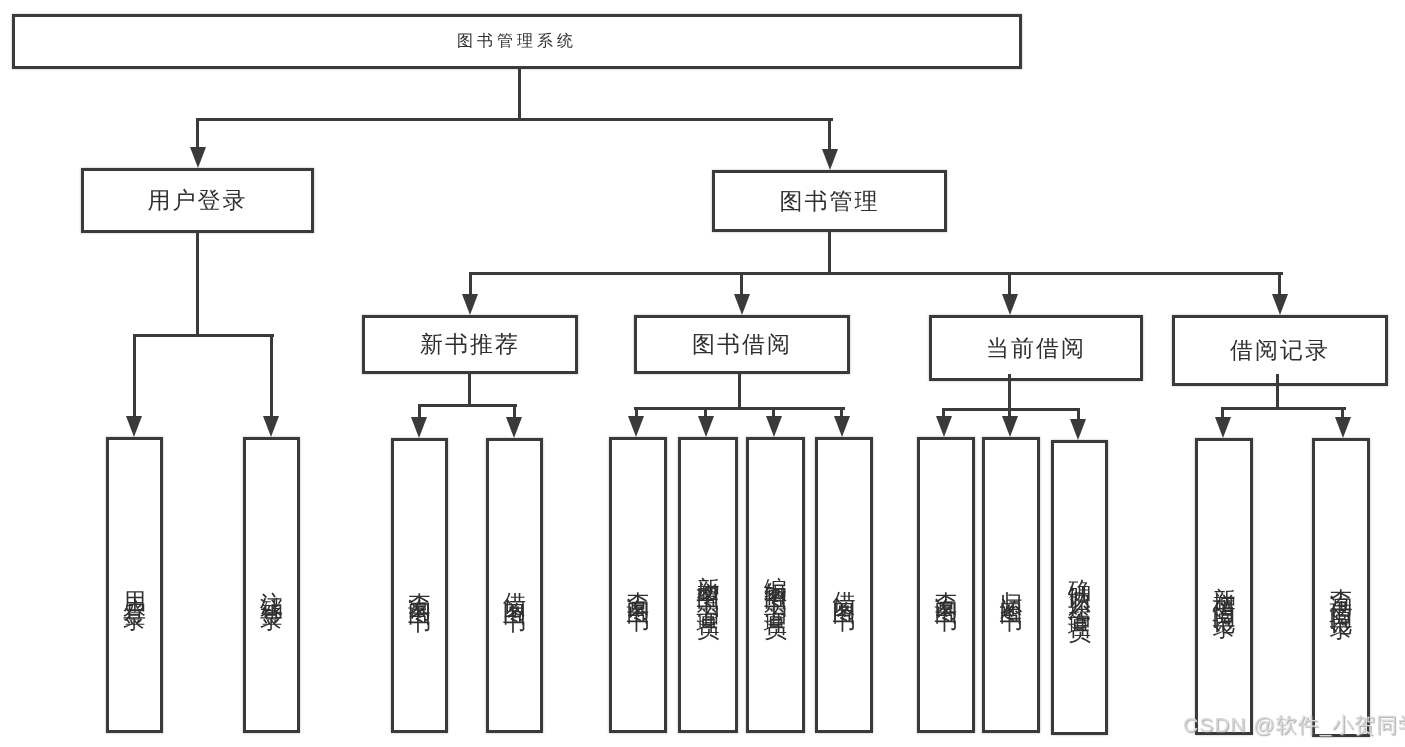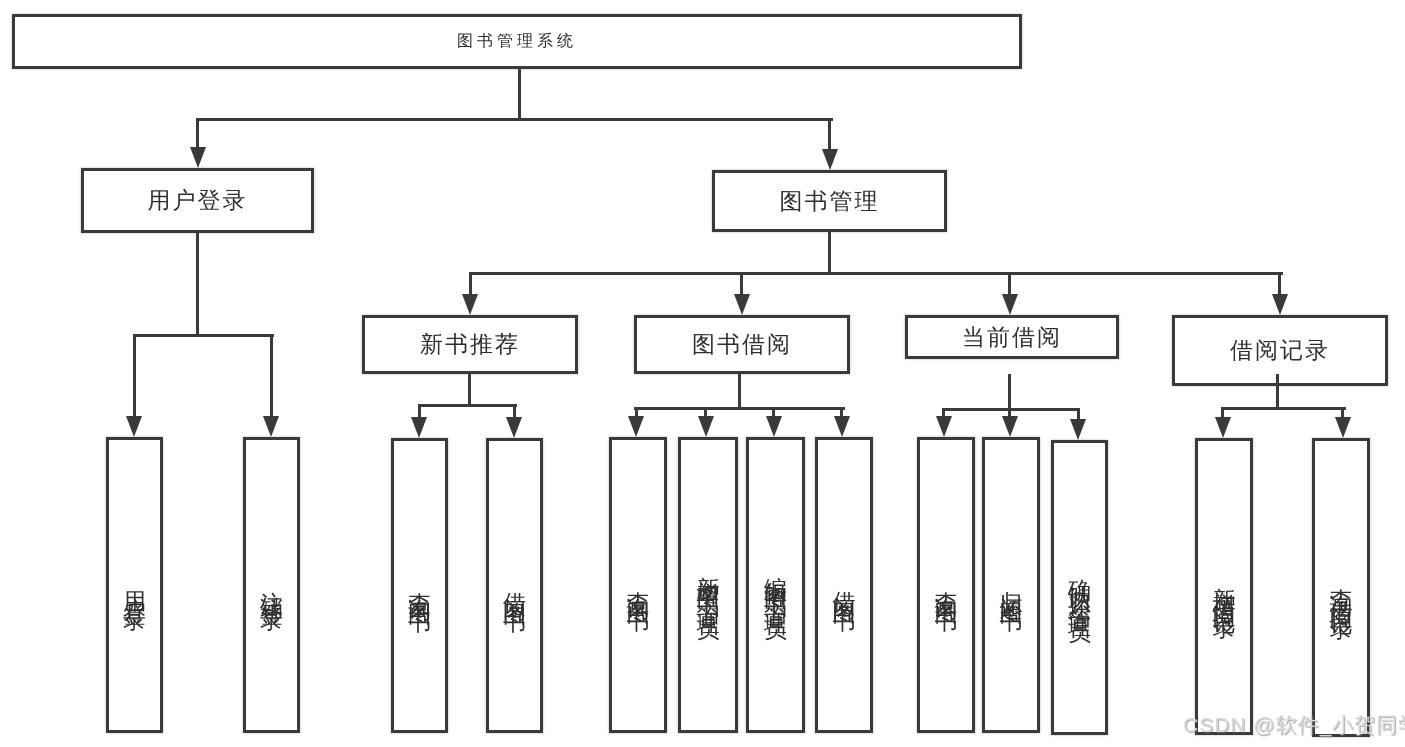--- a/index.html
+++ b/index.html
@@ -67,21 +67,21 @@
   <div class="ah" style="left:462px;top:294px;"></div>
   <div class="vl" style="left:740px;top:272px;height:23px;"></div>
   <div class="ah" style="left:734px;top:294px;"></div>
   <div class="vl" style="left:1008px;top:272px;height:23px;"></div>
   <div class="ah" style="left:1002px;top:294px;"></div>
   <div class="vl" style="left:1278px;top:272px;height:23px;"></div>
   <div class="ah" style="left:1272px;top:294px;"></div>
 
   <div class="box" style="left:634px;top:315px;width:216px;height:59px;">图书借阅</div>
   <div class="box" style="left:362px;top:315px;width:216px;height:59px;">新书推荐</div>
-  <div class="box" style="left:905px;top:315px;width:214px;height:44px;">当前借阅</div>
+  <div class="box" style="left:929px;top:315px;width:214px;height:66px;">当前借阅</div>
   <div class="box" style="left:1172px;top:315px;width:216px;height:71px;">借阅记录</div>
 
   <div class="vl" style="left:468px;top:374px;height:33px;"></div>
   <div class="hl" style="left:418px;top:404px;width:99px;"></div>
   <div class="vl" style="left:418px;top:404px;height:14px;"></div>
   <div class="ah" style="left:411px;top:417px;"></div>
   <div class="vl" style="left:513px;top:404px;height:14px;"></div>
   <div class="ah" style="left:506px;top:417px;"></div>
 
   <div class="vl" style="left:738px;top:374px;height:36px;"></div>

